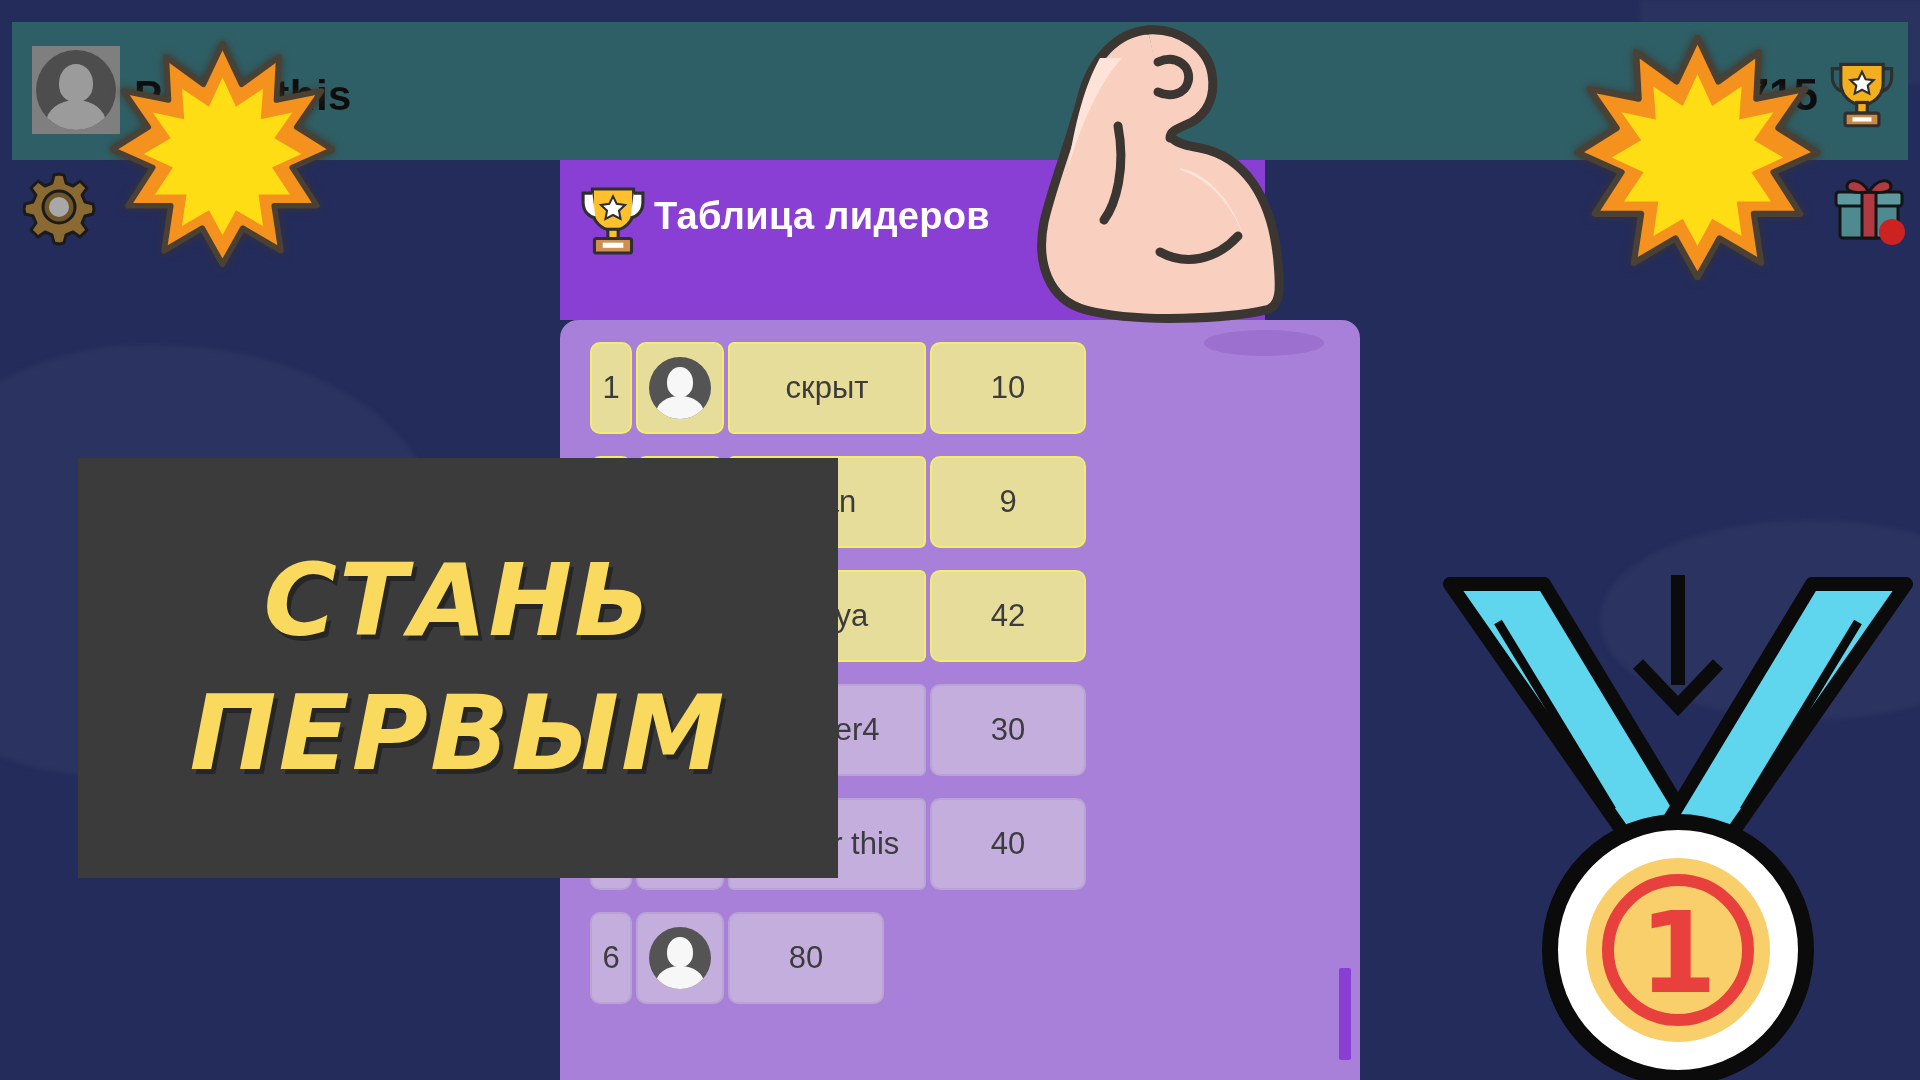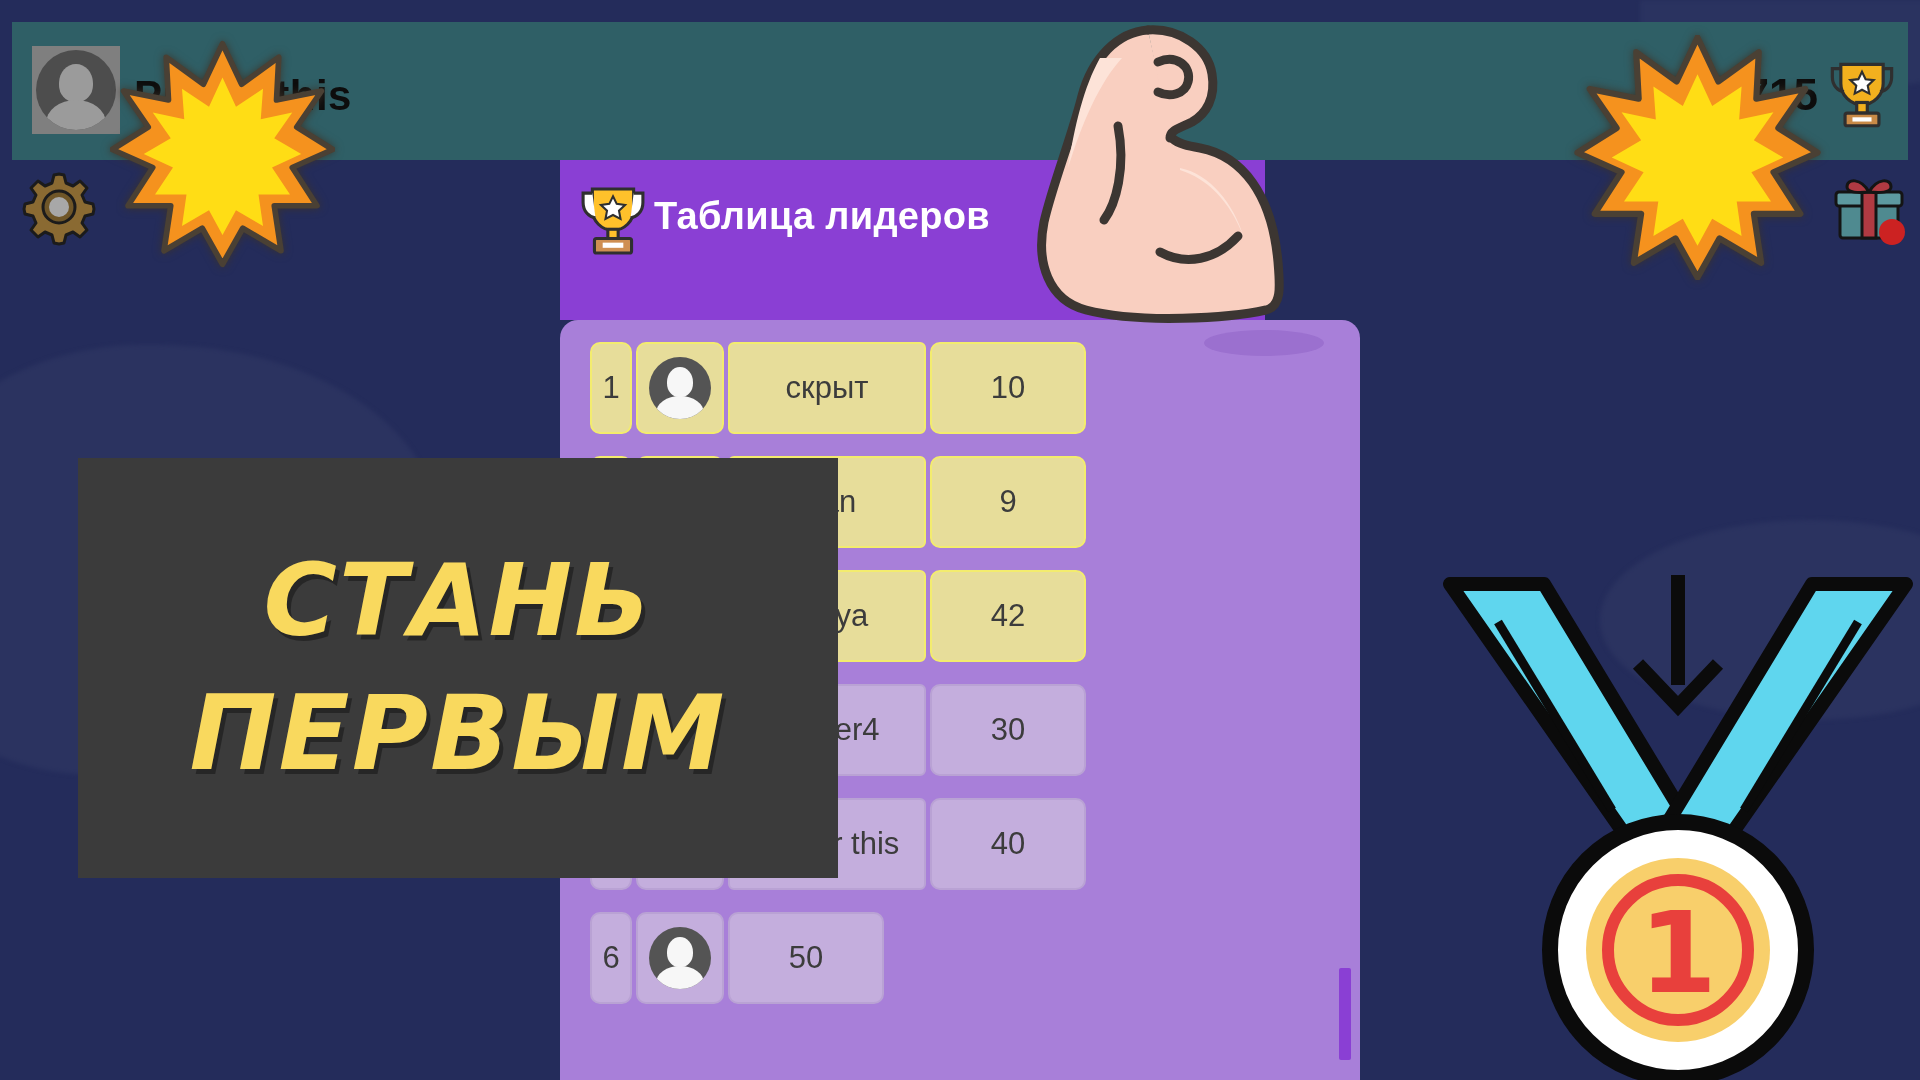--- a/index.html
+++ b/index.html
@@ -295,21 +295,21 @@
           <div class="cell c-score">40</div>
         </div>
         <div class="row normal">
           <div class="cell c-rank">6</div>
           <div class="cell c-avatar">
             <div class="row-avatar">
               <div class="head"></div>
               <div class="body"></div>
             </div>
           </div>
-          <div class="cell c-score">50</div>
+          <div class="cell c-score">80</div>
         </div>
       </div>
     <div class="scroll-track"></div>
     <div class="scroll-thumb"></div>
   </div>
 </div>
 
 <svg class="bicep" viewBox="0 0 290 315">
   <path d="M118 12 C 88 14 62 40 52 78 C 42 118 22 168 14 204 C 6 244 18 282 56 292 C 110 306 200 300 236 292 C 252 288 250 268 248 244 C 242 176 212 138 170 130 C 158 128 148 126 142 120" fill="#f9cfc0" stroke="#3c3632" stroke-width="9" stroke-linejoin="round" stroke-linecap="round"></path>
   <path d="M118 12 C 150 10 178 30 182 56 C 186 80 176 96 162 104 C 150 110 140 112 140 120" fill="#f9cfc0" stroke="#3c3632" stroke-width="9" stroke-linejoin="round" stroke-linecap="round"></path>

